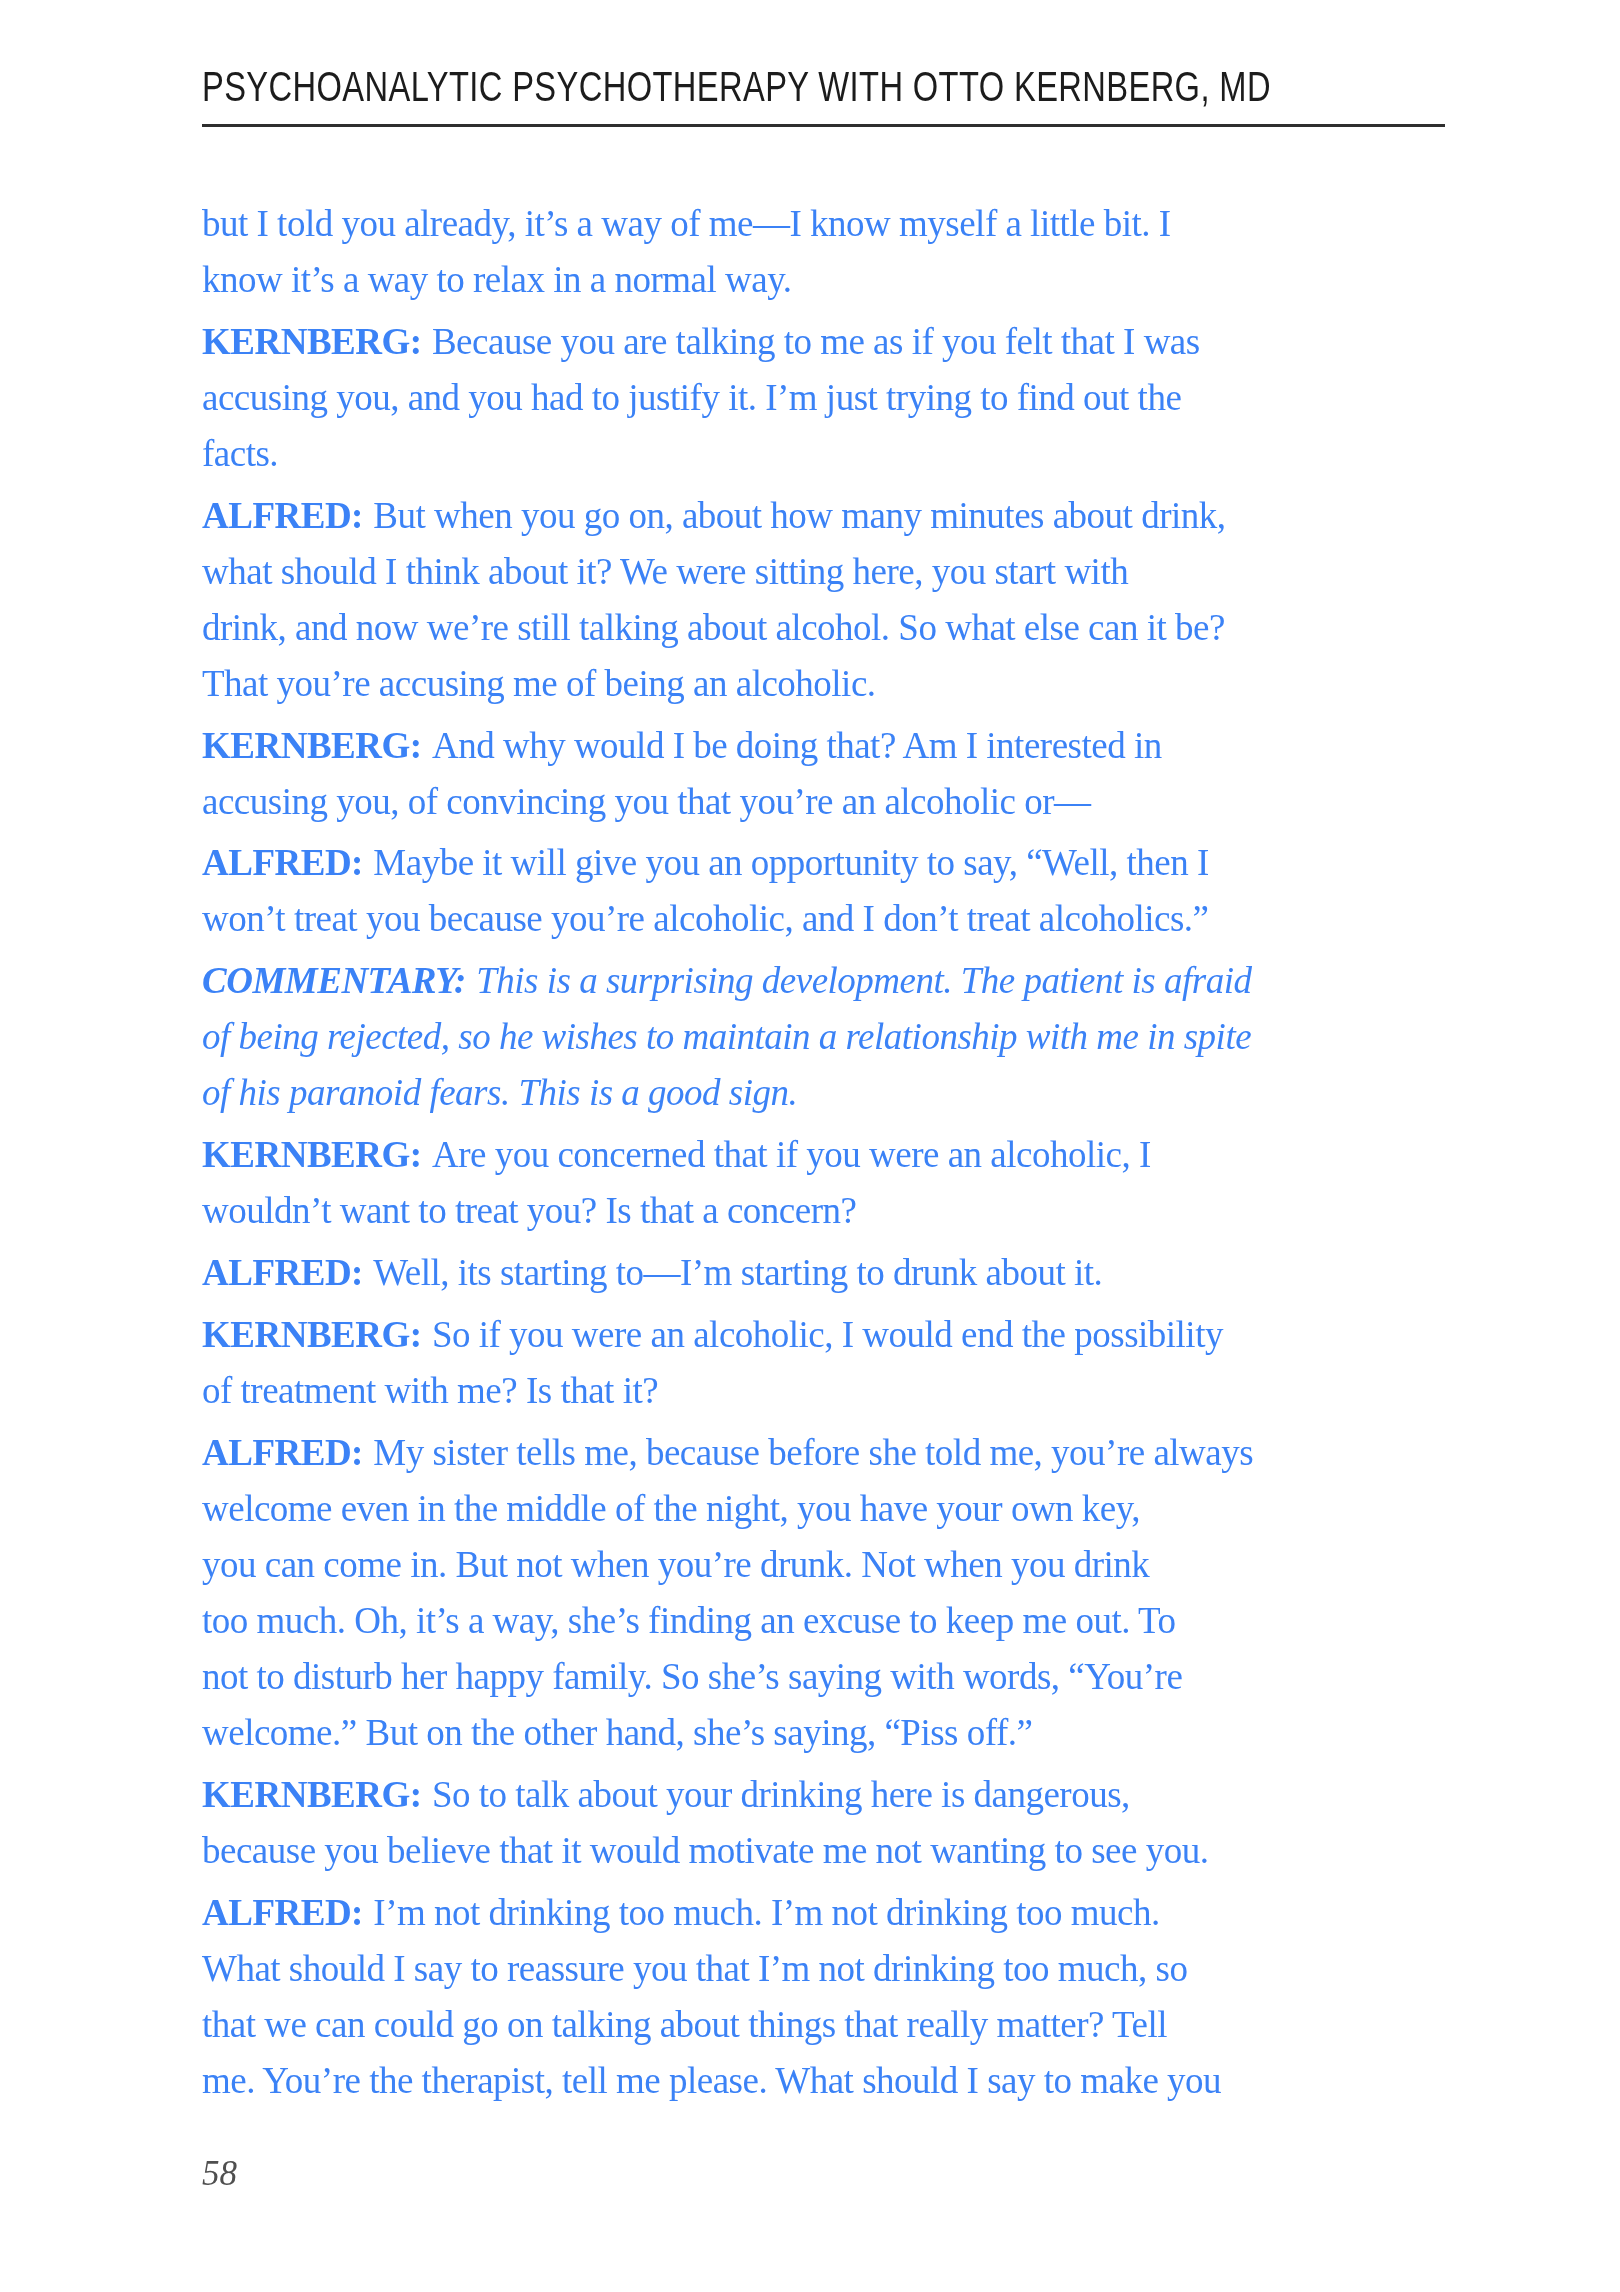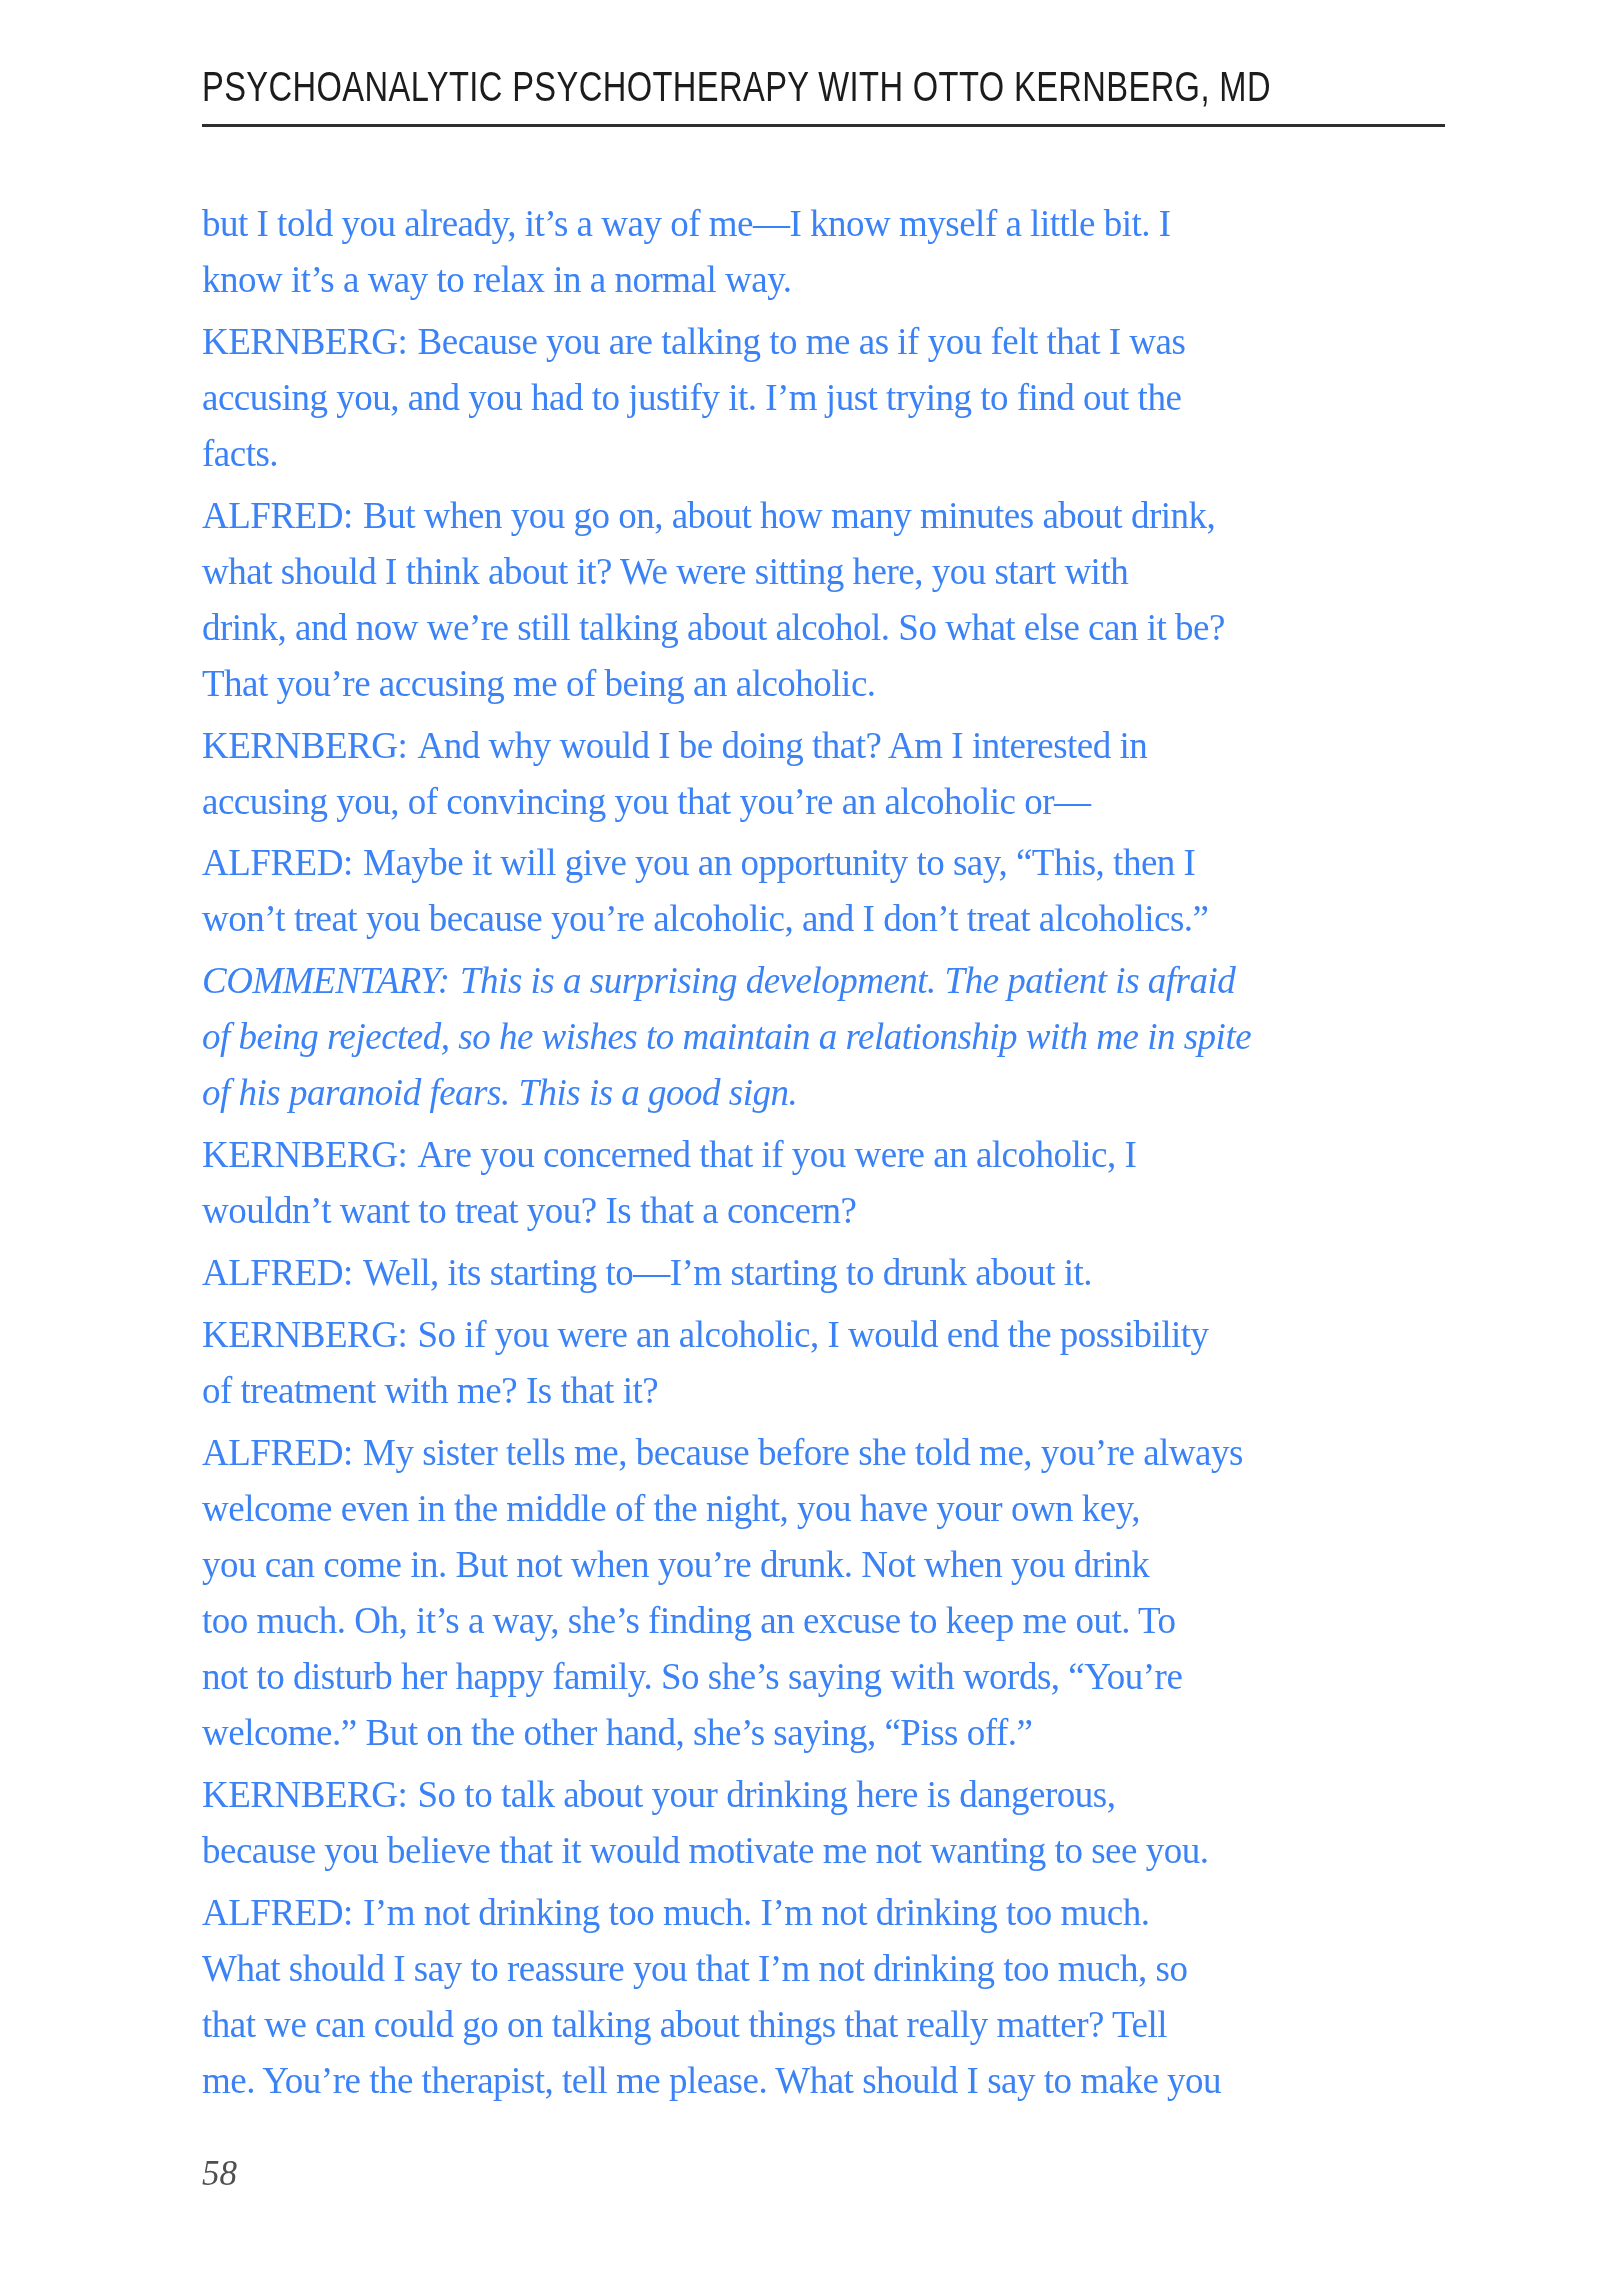--- a/index.html
+++ b/index.html
@@ -37,21 +37,21 @@
   }
   .dialogue {
     margin-top: 69px;
     font-family: "Liberation Serif", "DejaVu Serif", serif;
     font-size: 37px;
     line-height: 56px;
     letter-spacing: -0.5px;
     color: #3b82f6;
   }
   .para { margin: 0 0 5.9px 0; }
-  .speaker { font-weight: 400; }
+  .speaker { font-weight: 700; }
   .speaker:not(:empty) { margin-right: 0.28em; }
   .body { white-space: pre-line; }
   .para.commentary .speaker { font-style: italic; }
   .para.commentary .body { font-style: italic; }
   .page-number {
     margin-top: 45px;
     font-family: "Liberation Serif", "DejaVu Serif", serif;
     font-size: 35px;
     color: #4f4f4f;
     font-style: italic;
@@ -82,21 +82,21 @@
           <span class="speaker">ALFRED:</span><span class="body">But when you go on, about how many minutes about drink,
 what should I think about it? We were sitting here, you start with
 drink, and now we’re still talking about alcohol. So what else can it be?
 That you’re accusing me of being an alcoholic.</span>
         </p>
         <p class="para">
           <span class="speaker">KERNBERG:</span><span class="body">And why would I be doing that? Am I interested in
 accusing you, of convincing you that you’re an alcoholic or—</span>
         </p>
         <p class="para">
-          <span class="speaker">ALFRED:</span><span class="body">Maybe it will give you an opportunity to say, “This, then I
+          <span class="speaker">ALFRED:</span><span class="body">Maybe it will give you an opportunity to say, “Well, then I
 won’t treat you because you’re alcoholic, and I don’t treat alcoholics.”</span>
         </p>
         <p class="para commentary">
           <span class="speaker">COMMENTARY:</span><span class="body">This is a surprising development. The patient is afraid
 of being rejected, so he wishes to maintain a relationship with me in spite
 of his paranoid fears. This is a good sign.</span>
         </p>
         <p class="para">
           <span class="speaker">KERNBERG:</span><span class="body">Are you concerned that if you were an alcoholic, I
 wouldn’t want to treat you? Is that a concern?</span>

